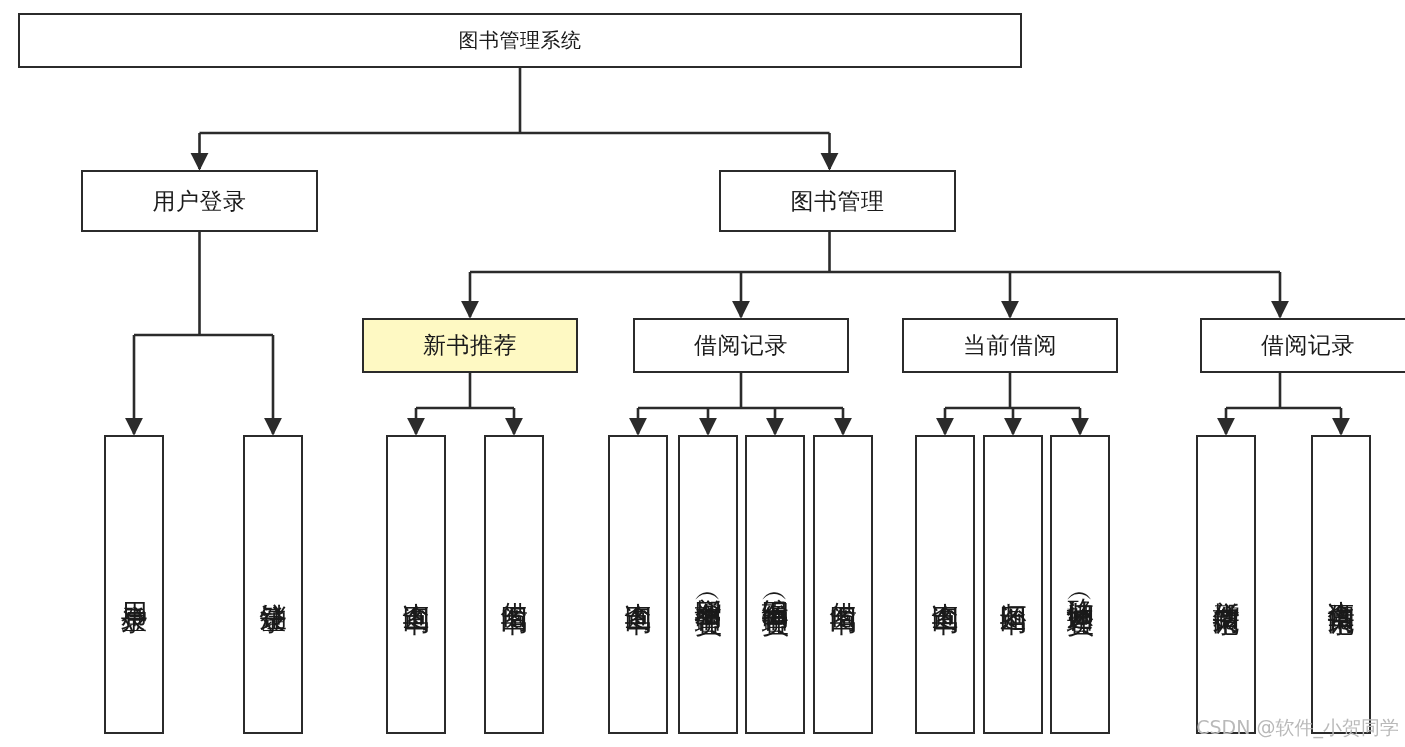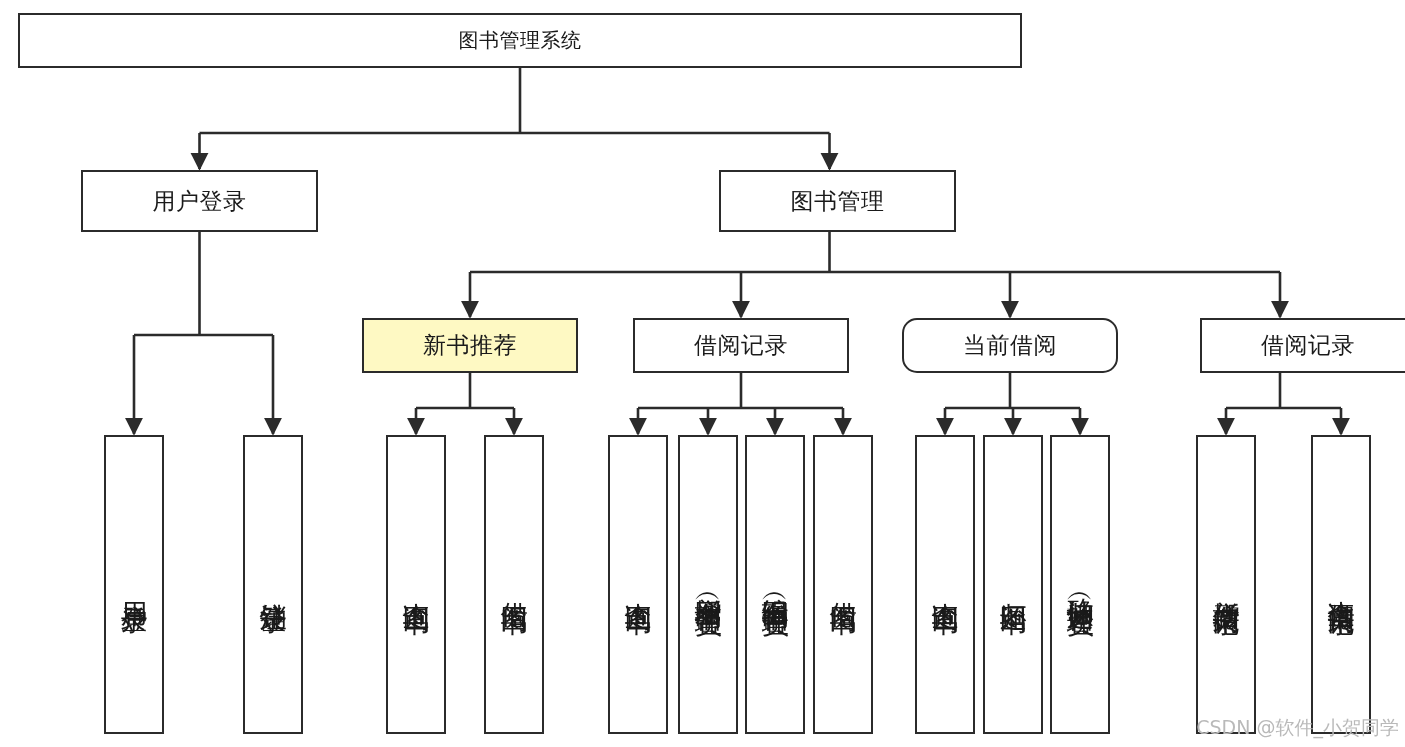--- a/index.html
+++ b/index.html
@@ -131,21 +131,21 @@
       </div>
       <div class="node h" style="left: 719px; top: 170px; width: 237px; height: 62px; border-color: rgb(43, 43, 43); background: rgb(255, 255, 255); color: rgb(26, 26, 26);">
         <span class="label">图书管理</span>
       </div>
       <div class="node h" style="left: 362px; top: 318px; width: 216px; height: 55px; border-color: rgb(43, 43, 43); background: #fef9c3; color: rgb(26, 26, 26);">
         <span class="label">新书推荐</span>
       </div>
       <div class="node h" style="left: 633px; top: 318px; width: 216px; height: 55px; border-color: rgb(43, 43, 43); background: rgb(255, 255, 255); color: rgb(26, 26, 26);">
         <span class="label">借阅记录</span>
       </div>
-      <div class="node h" style="left: 902px; top: 318px; width: 216px; height: 55px; border-color: rgb(43, 43, 43); background: rgb(255, 255, 255); color: rgb(26, 26, 26); border-radius: 15px;">
+      <div class="node h" style="left: 902px; top: 318px; width: 216px; height: 55px; border-color: rgb(43, 43, 43); background: rgb(255, 255, 255); color: rgb(26, 26, 26);">
         <span class="label">当前借阅</span>
       </div>
       <div class="node h" style="left: 1172px; top: 318px; width: 216px; height: 55px; border-color: rgb(43, 43, 43); background: rgb(255, 255, 255); color: rgb(26, 26, 26); margin-left: 28px;">
         <span class="label">借阅记录</span>
       </div>
       <div class="node v" style="left: 104px; top: 435px; width: 60px; height: 299px; border-color: rgb(43, 43, 43); background: rgb(255, 255, 255); color: rgb(26, 26, 26);">
         <span class="label">用户登录</span>
       </div>
       <div class="node v" style="left: 243px; top: 435px; width: 60px; height: 299px; border-color: rgb(43, 43, 43); background: rgb(255, 255, 255); color: rgb(26, 26, 26);">
         <span class="label">注销登录</span>

